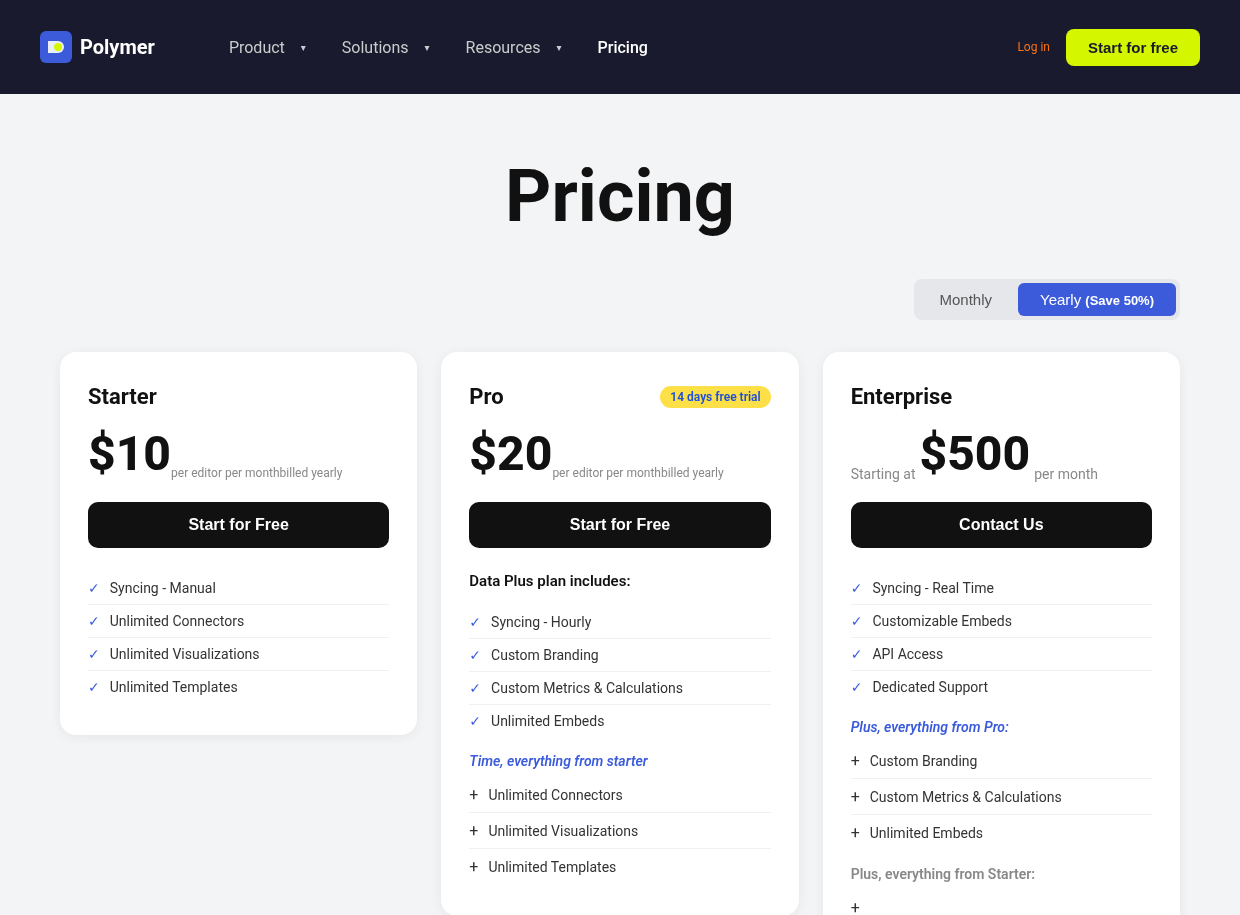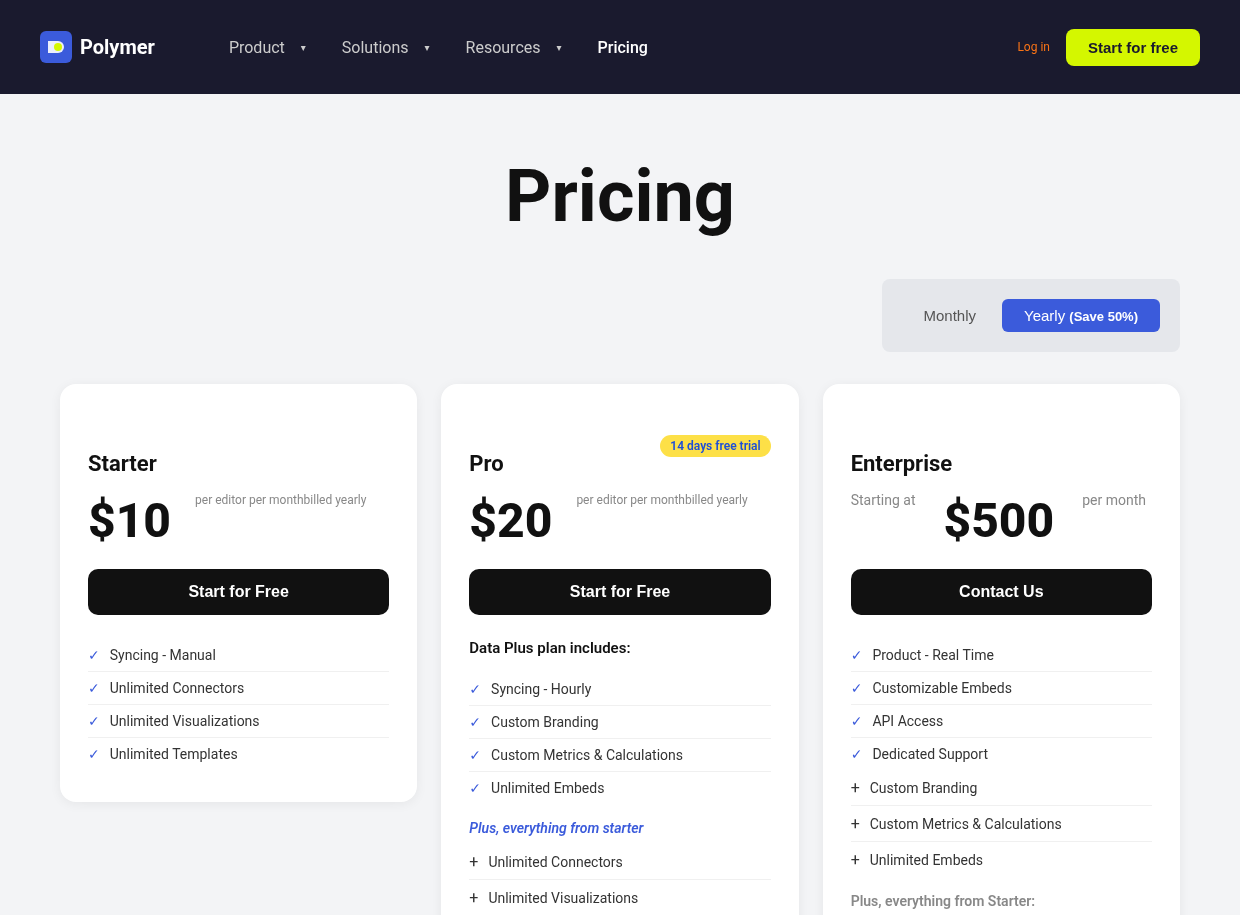--- a/index.html
+++ b/index.html
@@ -90,21 +90,21 @@
     
     .billing-toggle-wrapper {
       display: flex;
       justify-content: flex-end;
       margin-bottom: 32px;
     }
     .billing-toggle {
       display: flex;
       background: #e5e7eb;
       border-radius: 8px;
-      padding: 20px;
+      padding: 4px;
       gap: 4px;
     }
     .toggle-btn {
       padding: 8px 22px;
       border-radius: 6px;
       border: none;
       font-size: 15px;
       font-weight: 500;
       cursor: pointer;
       background: transparent;
@@ -136,35 +136,34 @@
     .plan-header {
       display: flex;
       align-items: center;
       justify-content: space-between;
       margin-bottom: 16px;
     }
     .plan-name {
       font-size: 22px;
       font-weight: 700;
       color: #111;
-      margin-top: 35px;
     }
     .free-trial-badge {
       background: #fde047;
       color: #1d4ed8;
       font-size: 12px;
       font-weight: 600;
       padding: 4px 10px;
       border-radius: 20px;
     }
 
     .plan-price {
       display: flex;
-      align-items: flex-start;
-      gap: 24px;
+      align-items: flex-end;
+      gap: 0;
       margin-bottom: 16px;
     }
     .price-starting {
       font-size: 14px;
       color: #888;
       margin-right: 4px;
     }
     .price-amount {
       font-size: 48px;
       font-weight: 800;
@@ -355,21 +354,21 @@
         </li>
         <li class="feature-item">
           <span class="check-icon">✓</span>
           <span>Custom Metrics &amp; Calculations</span>
         </li>
         <li class="feature-item no-border">
           <span class="check-icon">✓</span>
           <span>Unlimited Embeds</span>
         </li>
       </ul>
-      <div class="plus-section-title">Plus, everything from starter</div>
+      <div class="plus-section-title">Time, everything from starter</div>
       <ul class="feature-list">
         <li class="feature-item">
           <span class="plus-icon">+</span>
           <span>Unlimited Connectors</span>
         </li>
         <li class="feature-item">
           <span class="plus-icon">+</span>
           <span>Unlimited Visualizations</span>
         </li>
         <li class="feature-item no-border">
@@ -385,35 +384,36 @@
       </div>
       <div class="plan-price">
         <span class="price-starting">Starting at</span>
         <span class="price-amount">$500</span>
         <span class="price-per-month">per month</span>
       </div>
       <button class="cta-btn">Contact Us</button>
       <ul class="feature-list">
         <li class="feature-item">
           <span class="check-icon">✓</span>
-          <span>Product - Real Time</span>
+          <span>Syncing - Real Time</span>
         </li>
         <li class="feature-item">
           <span class="check-icon">✓</span>
           <span>Customizable Embeds</span>
         </li>
         <li class="feature-item">
           <span class="check-icon">✓</span>
           <span>API Access</span>
         </li>
         <li class="feature-item no-border">
           <span class="check-icon">✓</span>
           <span>Dedicated Support</span>
         </li>
       </ul>
+      <div class="plus-section-title">Plus, everything from Pro:</div>
       <ul class="feature-list">
         <li class="feature-item">
           <span class="plus-icon">+</span>
           <span>Custom Branding</span>
         </li>
         <li class="feature-item">
           <span class="plus-icon">+</span>
           <span>Custom Metrics &amp; Calculations</span>
         </li>
         <li class="feature-item no-border">

